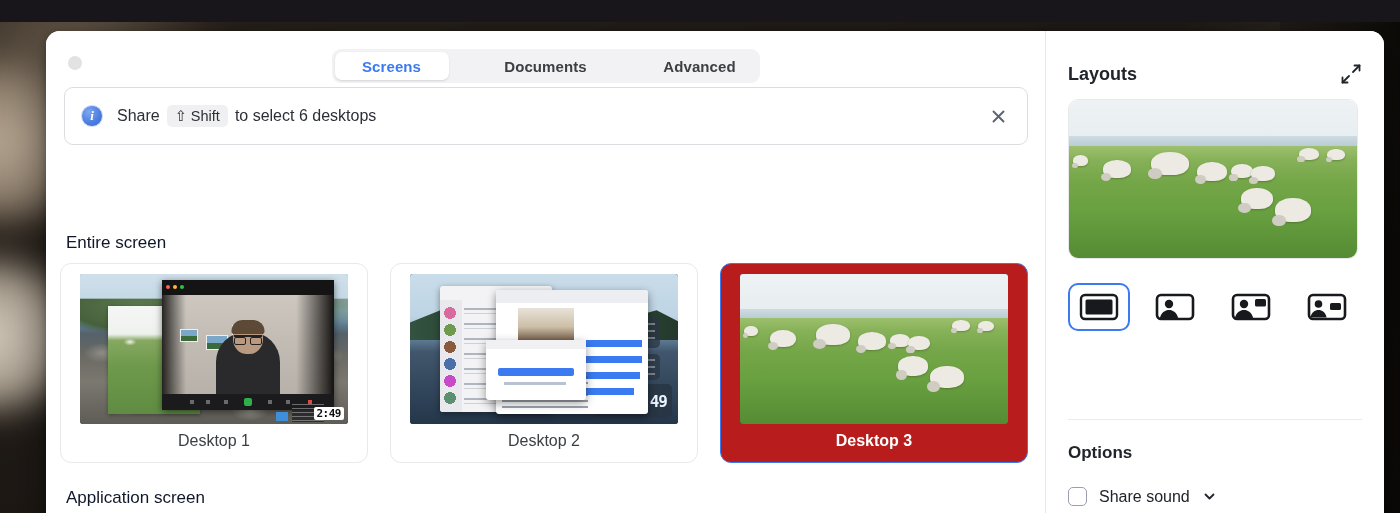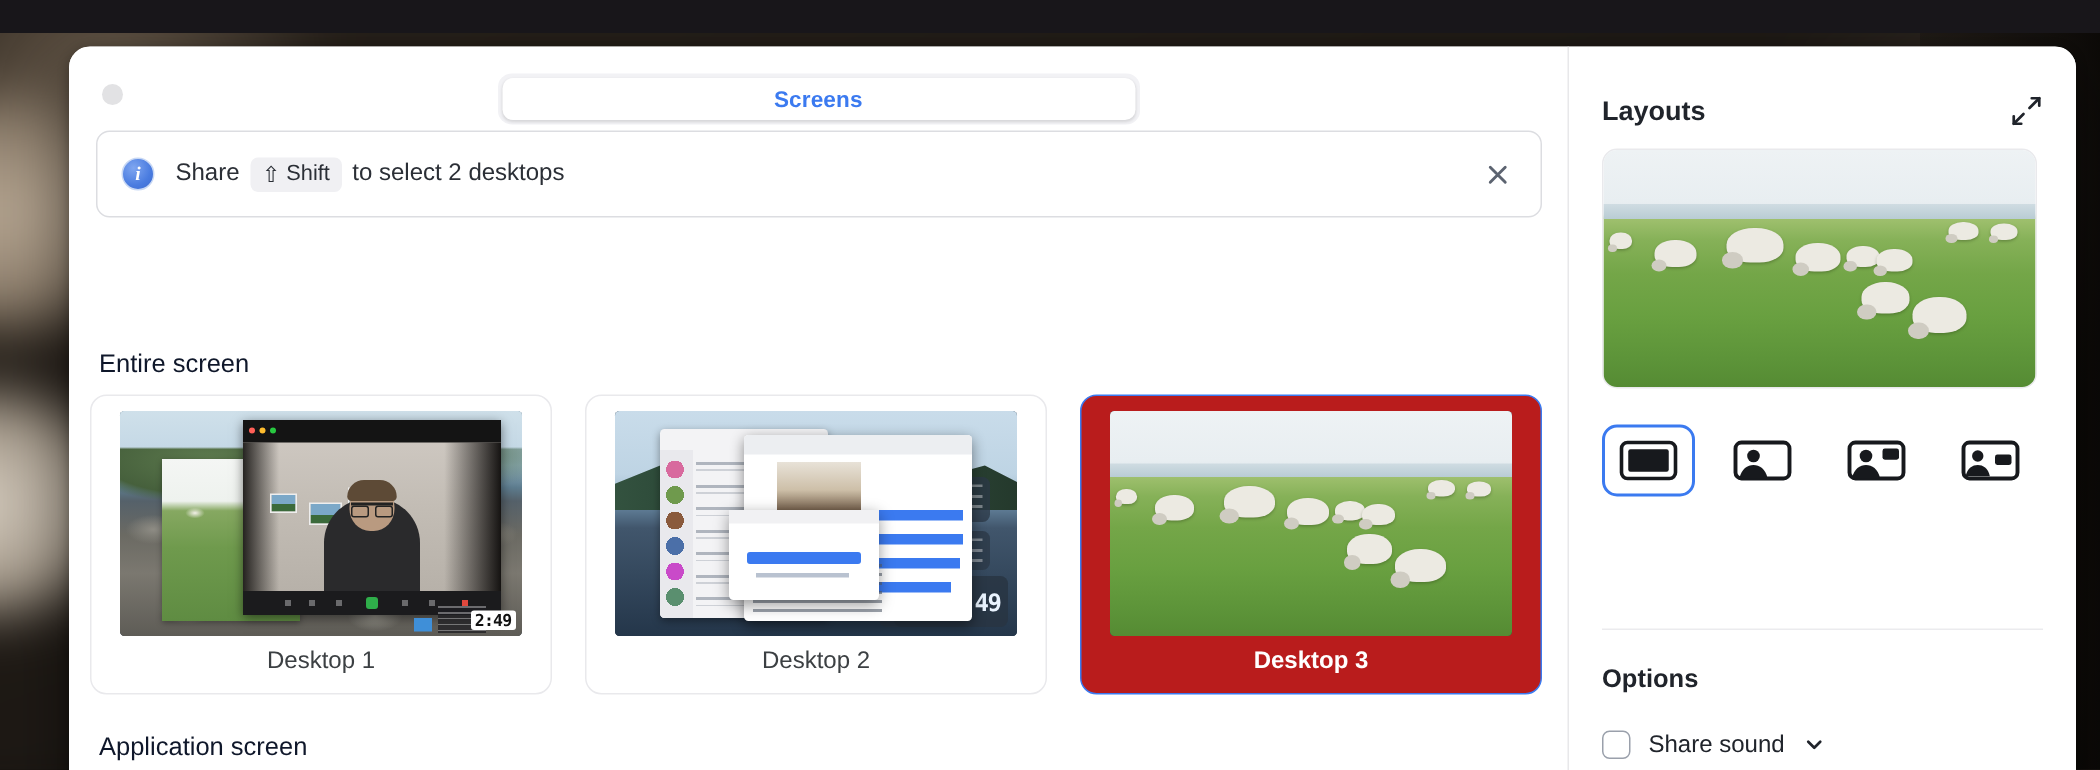--- a/index.html
+++ b/index.html
@@ -485,32 +485,34 @@
 
 <div class="window">
 
   <div class="left-pane">
 
     <div class="titlebar">
       <div class="traffic-light"></div>
 
       <div class="tabs">
         <div class="tab active">Screens</div>
+        <div class="tab">Documents</div>
+        <div class="tab">Advanced</div>
       </div>
     </div>
 
     <div class="banner">
       <div class="info-icon">i</div>
       <div class="banner-text">
         <span>Share</span>
         <span class="kbd">
           <span>⇧</span>
           <span>Shift</span>
         </span>
-        <span>to select 2 desktops</span>
+        <span>to select 6 desktops</span>
       </div>
       <div class="banner-close">
         <svg width="17" height="17" viewBox="0 0 17 17" fill="none" stroke="currentColor" stroke-width="1.9" stroke-linecap="round">
           <path d="M3.5 3.5 L13.5 13.5 M13.5 3.5 L3.5 13.5"></path>
         </svg>
       </div>
     </div>
 
     <div class="section-title entire">Entire screen</div>
 

